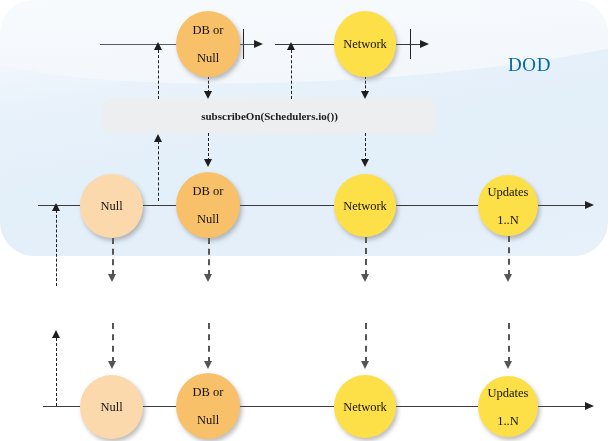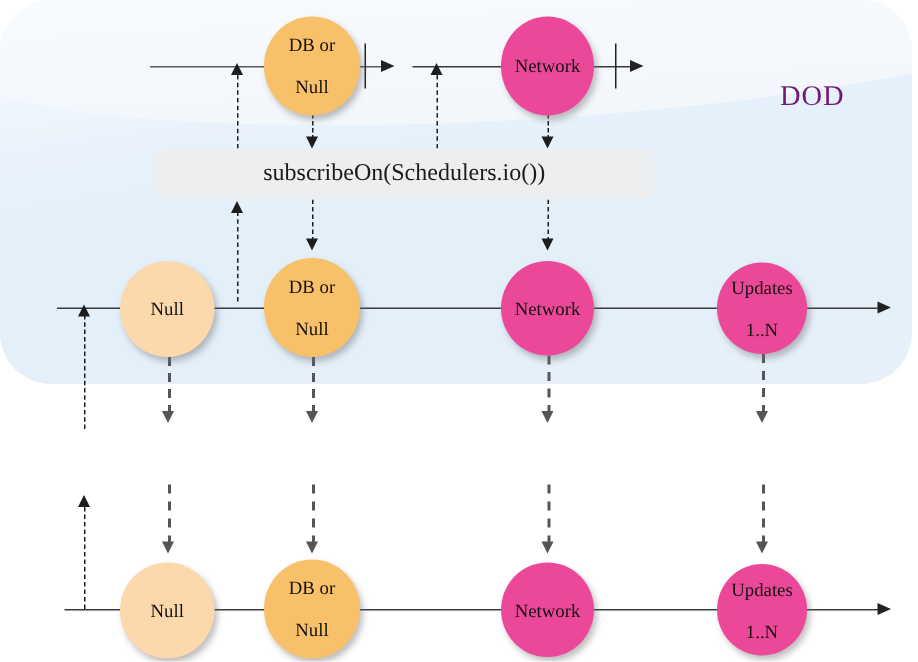--- a/index.html
+++ b/index.html
@@ -38,21 +38,21 @@
   .node{
     position:absolute;border-radius:50%;
     display:flex;align-items:center;justify-content:center;
     text-align:center;line-height:1.12;color:#14120f;
     box-shadow:2px 3px 4px rgba(110,110,110,.45);
     z-index:4;
   }
   .node span{display:block;pointer-events:none;}
   .n-orange{background:#f9c06a;}
   .n-lightorange{background:#fbd9ad;}
-  .n-green{background:#ec4899;font-family:Liberation Serif, serif;}
+  .n-green{background:#fde047;font-family:Liberation Serif, serif;}
 
   
   .sched-bar{
     position:absolute;border-radius:7px;background:#eceef0;
     display:flex;align-items:center;justify-content:center;
     color:#1b1b1b;z-index:3;
   }
 
   
   .dash{position:absolute;width:0;z-index:2;}
@@ -60,21 +60,21 @@
   .dash.thick{border-left:2.4px dashed #555;}
   .dash-up,.dash-down{
     position:absolute;width:0;height:0;
     border-left:4.6px solid transparent;border-right:4.6px solid transparent;
     z-index:3;
   }
   .dash-up{border-bottom:8px solid #1d1d1d;}
   .dash-down{border-top:8px solid #1d1d1d;}
   .dash-down.grey{border-top-color:#555;}
 
-  .dod-label{position:absolute;color:#701a75;margin-left:12px;}
+  .dod-label{position:absolute;color:#0369a1;}
 </style>
 </head>
 <body>
 
 <div id="stage">
 
   <div class="blue-panel"></div>
 
   <div class="dod-label" style="left:508px;top:54px;font-size:19px;letter-spacing:.6px;">DOD</div>
 
@@ -101,21 +101,21 @@
 
   <div class="dash thin" style="left:365px;top:76px;height:17px;"></div>
   <div class="dash-down" style="left:360.5px;top:91px;"></div>
 
   <div class="dash thin" style="left:158px;top:50px;height:49px;"></div>
   <div class="dash-up" style="left:153.5px;top:42px;"></div>
 
   <div class="dash thin" style="left:291px;top:50px;height:49px;"></div>
   <div class="dash-up" style="left:286.5px;top:42px;"></div>
 
-  <div class="sched-bar" style="left:103px;top:99px;width:333px;height:34px;font-size:16px;">
+  <div class="sched-bar" style="left:103px;top:99px;width:333px;height:34px;font-size:11px;font-weight:bold;">
     <span>subscribeOn(Schedulers.io())</span>
   </div>
 
   <div class="dash thin" style="left:208px;top:133px;height:28px;"></div>
   <div class="dash-down" style="left:203.5px;top:159px;"></div>
 
   <div class="dash thin" style="left:365px;top:133px;height:28px;"></div>
   <div class="dash-down" style="left:360.5px;top:159px;"></div>
 
   <div class="dash thin" style="left:158px;top:141px;height:60px;"></div>

